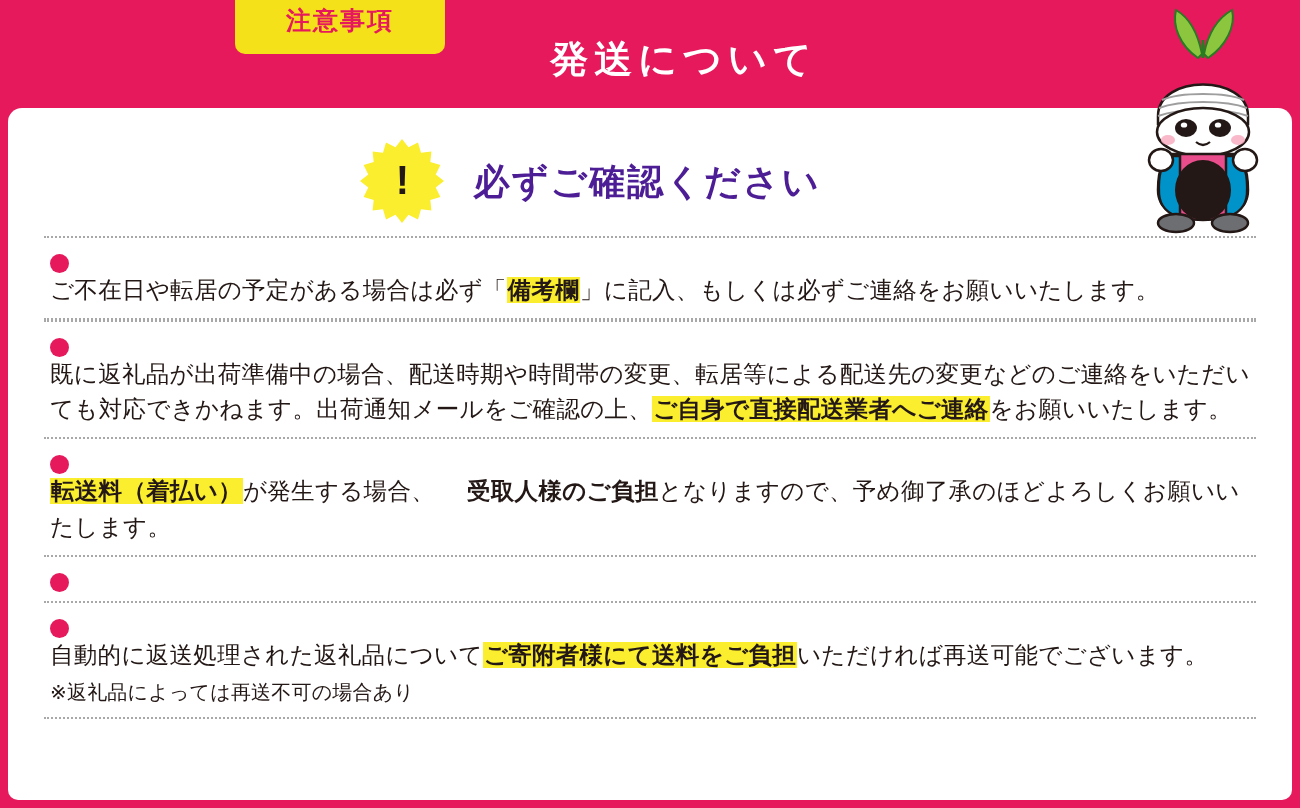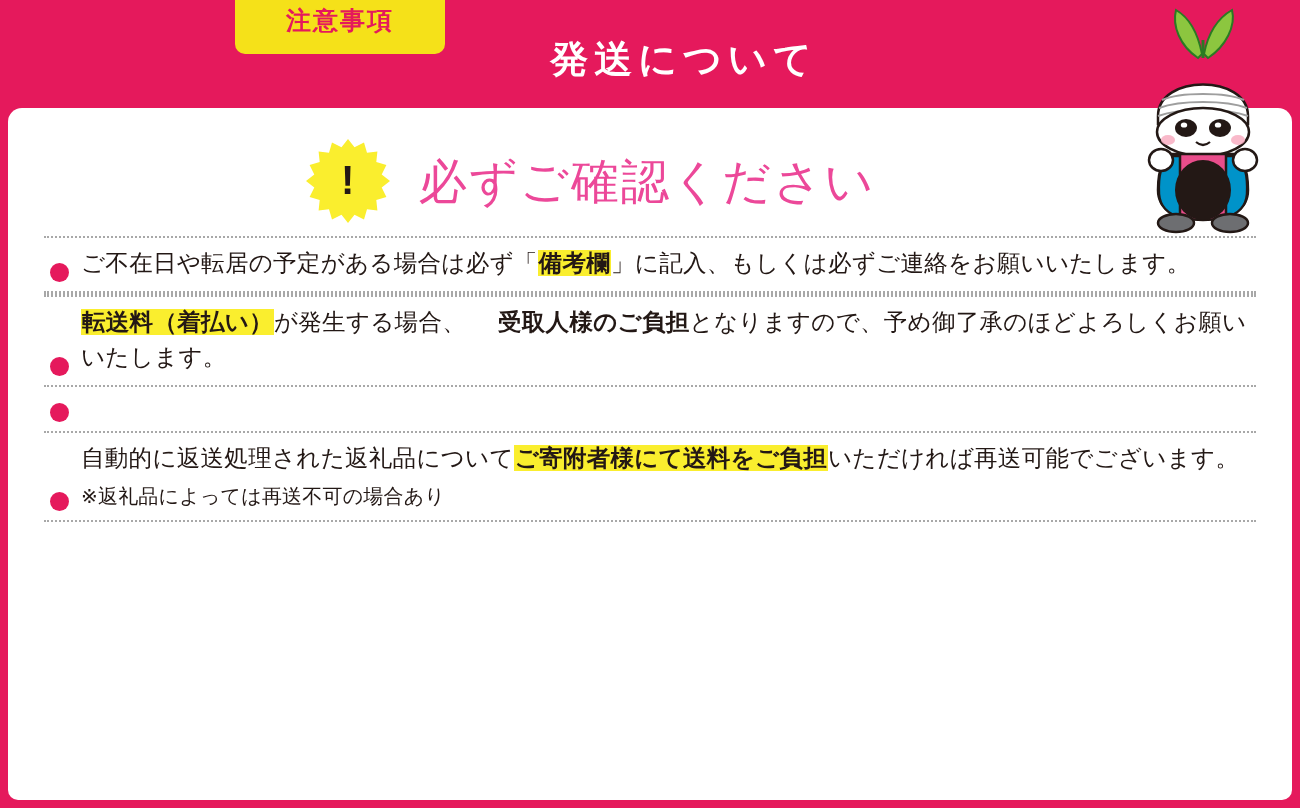--- a/index.html
+++ b/index.html
@@ -85,33 +85,34 @@
   .burst svg { display: block; }
   .burst-mark {
     position: absolute;
     left: 0; top: 0; width: 86px; height: 86px;
     display: flex; align-items: center; justify-content: center;
     font-size: 40px; font-weight: bold; color: #231815;
     line-height: 1;
     padding-bottom: 4px;
   }
   .subhead-text {
-    font-size: 48px;
-    font-weight: normal;
-    color: #ec4899;
+    font-size: 36px;
+    font-weight: bold;
+    color: #4c1d95;
     letter-spacing: 2px;
   }
 
   
   .list { margin-top: 6px; }
 
   .item {
     display: flex;
-    align-items: flex-end;
+    align-items: flex-start;
     padding: 8px 6px 9px 12px;
+    flex-direction: column;
   }
   .bullet {
     flex: 0 0 auto;
     width: 19px; height: 19px;
     border-radius: 50%;
     background: #e5195c;
     margin-top: 8px;
     margin-right: 12px;
   }
   .item-body {
@@ -205,20 +206,24 @@
       <div class="divider"></div>
 
       <div class="item">
         <span class="bullet"></span>
         <div class="item-body">ご不在日や転居の予定がある場合は必ず「<span class="hl">備考欄</span>」に記入、もしくは必ずご連絡をお願いいたします。</div>
       </div>
       <div class="divider"></div>
 
       <div class="divider"></div>
 
+      <div class="item">
+        <span class="bullet"></span>
+        <div class="item-body">既に返礼品が出荷準備中の場合、配送時期や時間帯の変更、転居等による配送先の変更などのご連絡をいただいても対応できかねます。出荷通知メールをご確認の上、<span class="hl">ご自身で直接配送業者へご連絡</span>をお願いいたします。</div>
+      </div>
       <div class="divider"></div>
 
       <div class="item">
         <span class="bullet"></span>
         <div class="item-body"><span class="hl">転送料（着払い）</span>が発生する場合、<span class="b">受取人様のご負担</span>となりますので、予め御了承のほどよろしくお願いいたします。</div>
       </div>
       <div class="divider"></div>
 
       <div class="item">
         <span class="bullet"></span>

